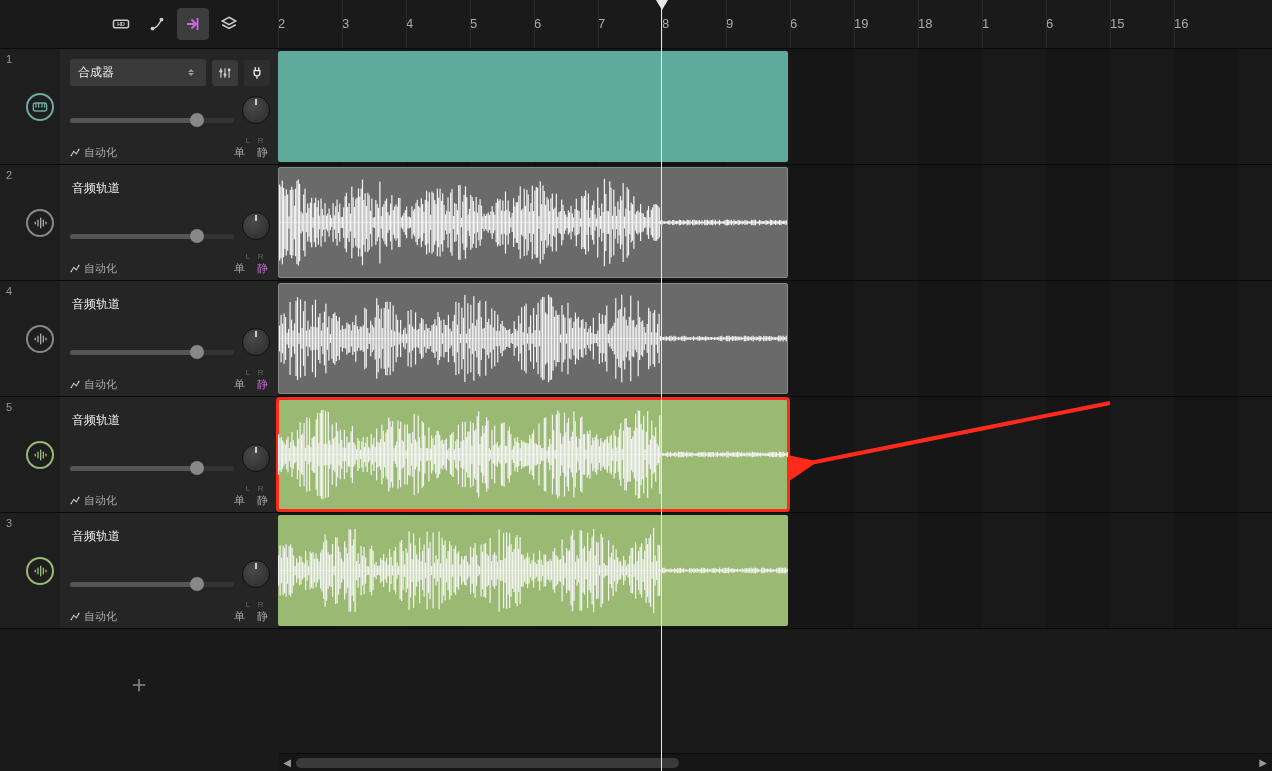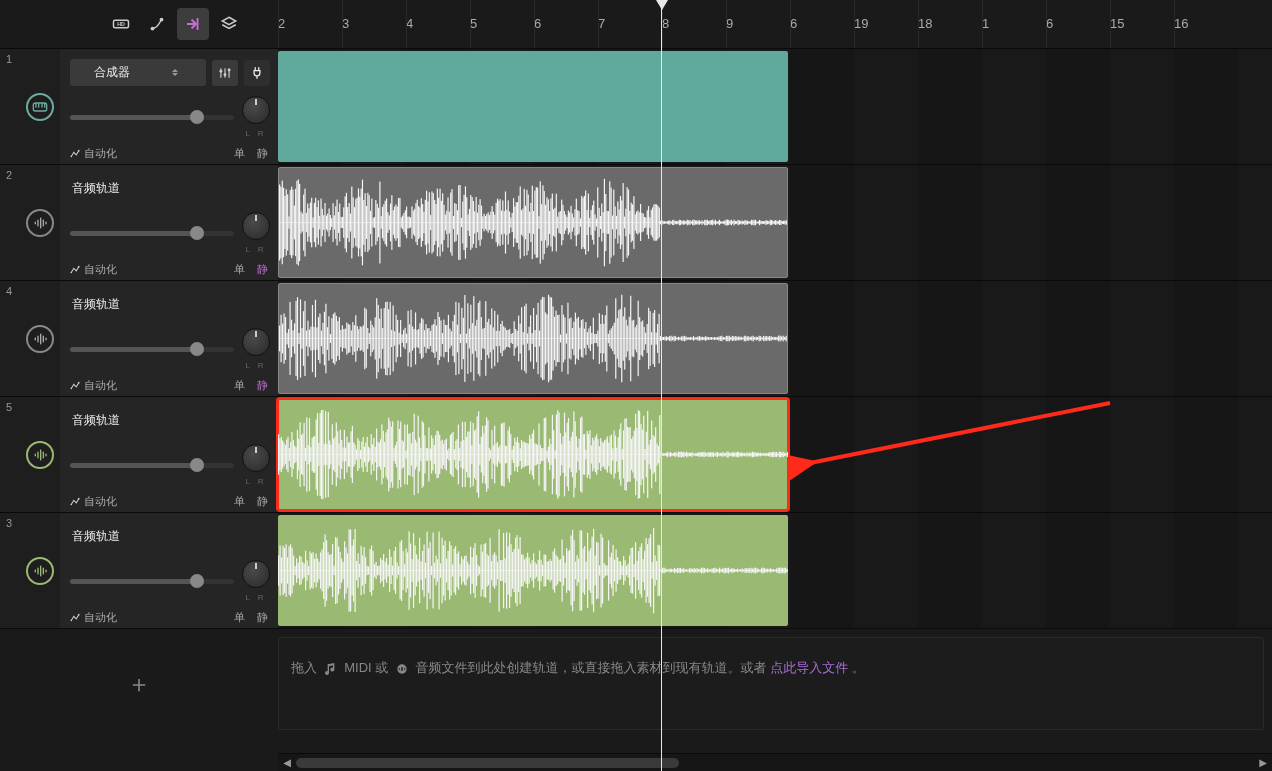--- a/index.html
+++ b/index.html
@@ -22,38 +22,38 @@
 .track-row { display: flex; height: 116px; border-top: 1px solid #0a0a0a; }
 .track-num { width: 20px; background: #1e1e1e; color: #999; font-size: 11px; padding: 4px 0 0 6px; }
 .track-icon-col { width: 40px; background: #1e1e1e; display: flex; align-items: center; justify-content: center; }
 .track-icon-col .ticon { width: 28px; height: 28px; border-radius: 50%; border: 2px solid #6daaa0; display: flex; align-items: center; justify-content: center; }
 .track-icon-col .ticon.audio { border-color: #888; }
 .track-icon-col .ticon.green { border-color: #9ab973; }
 .track-icon-col .ticon svg { width: 16px; height: 16px; }
 
 .track-header { width: 218px; background: #252525; padding: 10px 8px 8px 10px; position: relative; }
 .track-name-row { display: flex; align-items: center; gap: 6px; }
-.track-name { flex: 1; background: #3a3a3a; border-radius: 3px; padding: 5px 24px; font-size: 12px; color: #eee; display: flex; align-items: center; justify-content: space-between; }
+.track-name { flex: 1; background: #3a3a3a; border-radius: 3px; padding: 5px 8px; font-size: 12px; color: #eee; display: flex; align-items: center; justify-content: space-between; }
 .track-name.plain { background: transparent; padding: 5px 2px; }
 .sel-arrows { width: 10px; height: 14px; display: flex; flex-direction: column; justify-content: center; gap: 1px; }
 .sel-arrows span { display: block; width: 0; height: 0; border-left: 3px solid transparent; border-right: 3px solid transparent; }
 .sel-arrows .up { border-bottom: 3px solid #999; }
 .sel-arrows .dn { border-top: 3px solid #999; }
 .hdr-btn { width: 26px; height: 26px; background: #3a3a3a; border-radius: 3px; display: flex; align-items: center; justify-content: center; cursor: pointer; }
 .hdr-btn.dark { background: #2e2e2e; }
 .hdr-btn svg { width: 14px; height: 14px; }
 
 .slider-row { display: flex; align-items: center; margin-top: 10px; gap: 8px; }
 .slider { flex: 1; height: 5px; background: linear-gradient(to right,#555 0%,#555 75%,#333 75%,#333 100%); border-radius: 3px; position: relative; }
 .slider .knob { position: absolute; top: -5px; left: 73%; width: 14px; height: 14px; border-radius: 50%; background: #888; }
 .pan-knob { width: 28px; height: 28px; border-radius: 50%; background: radial-gradient(circle at 40% 35%, #4a4a4a, #2a2a2a); border: 1px solid #111; position: relative; }
 .pan-knob::after { content: ""; position: absolute; left: 50%; top: 2px; width: 2px; height: 6px; background: #ccc; transform: translateX(-50%); }
-.pan-lr { font-size: 8px; color: #666; letter-spacing: 3px; text-align: center; margin-top: 5px; width: 28px; }
-
-.btm-row { display: flex; align-items: center; margin-top: 8px; gap: 8px; font-size: 11px; color: #aaa; }
+.pan-lr { font-size: 8px; color: #666; letter-spacing: 3px; text-align: center; margin-top: 12px; width: 28px; }
+
+.btm-row { display: flex; align-items: center; gap: 8px; font-size: 11px; color: #aaa; }
 .auto-btn { display: flex; align-items: center; gap: 4px; cursor: pointer; }
 .auto-btn svg { width: 10px; height: 10px; }
 .ms-gap { flex: 1; }
 .ms-btn { font-size: 11px; cursor: pointer; padding: 0 2px; }
 .ms-btn.active { color: #c86dd7; }
 
 
 .clip-area { flex: 1; position: relative; background: repeating-linear-gradient(to right, #161616 0, #161616 64px, #191919 64px, #191919 128px); }
 .clip { position: absolute; top: 2px; bottom: 2px; left: 0; border-radius: 2px; overflow: hidden; }
 .clip.synth { width: 510px; background: #5fa99d; }
@@ -1837,40 +1837,20 @@
               <rect x="507.0" y="53.3" width="1.2" height="5.4" fill="#f5f5f5"></rect>
               <rect x="508.5" y="54.4" width="1.2" height="3.2" fill="#f5f5f5"></rect>
             </svg></div>
       </div>
     </div>
     </div>
     <div class="add-row">
   <div class="add-col">
     <div class="plus">＋</div>
   </div>
-  <div class="drop-zone">
-    <span>拖入</span>
-    <span class="inline-icon">
-          <svg viewBox="0 0 24 24" fill="#888">
-            <path d="M9 18a3 3 0 1 1-2-2.8V5l10-2v10.2A3 3 0 1 1 15 10V6.5L9 7.8V18z"></path>
-          </svg>
-        </span>
-    <span>MIDI 或</span>
-    <span class="inline-icon">
-          <svg viewBox="0 0 24 24">
-            <circle cx="12" cy="12" r="7" fill="#888"></circle>
-            <rect x="7" y="11" width="2" height="2" fill="#1c1c1c"></rect>
-            <rect x="11" y="9" width="2" height="6" fill="#1c1c1c"></rect>
-            <rect x="15" y="11" width="2" height="2" fill="#1c1c1c"></rect>
-          </svg>
-        </span>
-    <span>音频文件到此处创建轨道，或直接拖入素材到现有轨道。或者</span>
-    <span class="link">点此导入文件</span>
-    <span>。</span>
-  </div>
     </div>
   </div>
 
 <svg class="arrow-anno" style="left:790px; top:395px; width:330px; height:90px;" viewBox="0 0 330 90">
   <defs>
       <marker id="ah" markerWidth="14" markerHeight="12" refX="2" refY="6" orient="auto">
         <path d="M14 0 L0 6 L14 12 Z" fill="#ff2a1a"></path>
       </marker>
     </defs>
   <line x1="320" y1="8" x2="20" y2="68" stroke="#ff2a1a" stroke-width="4" marker-end="url(#ah)"></line>

